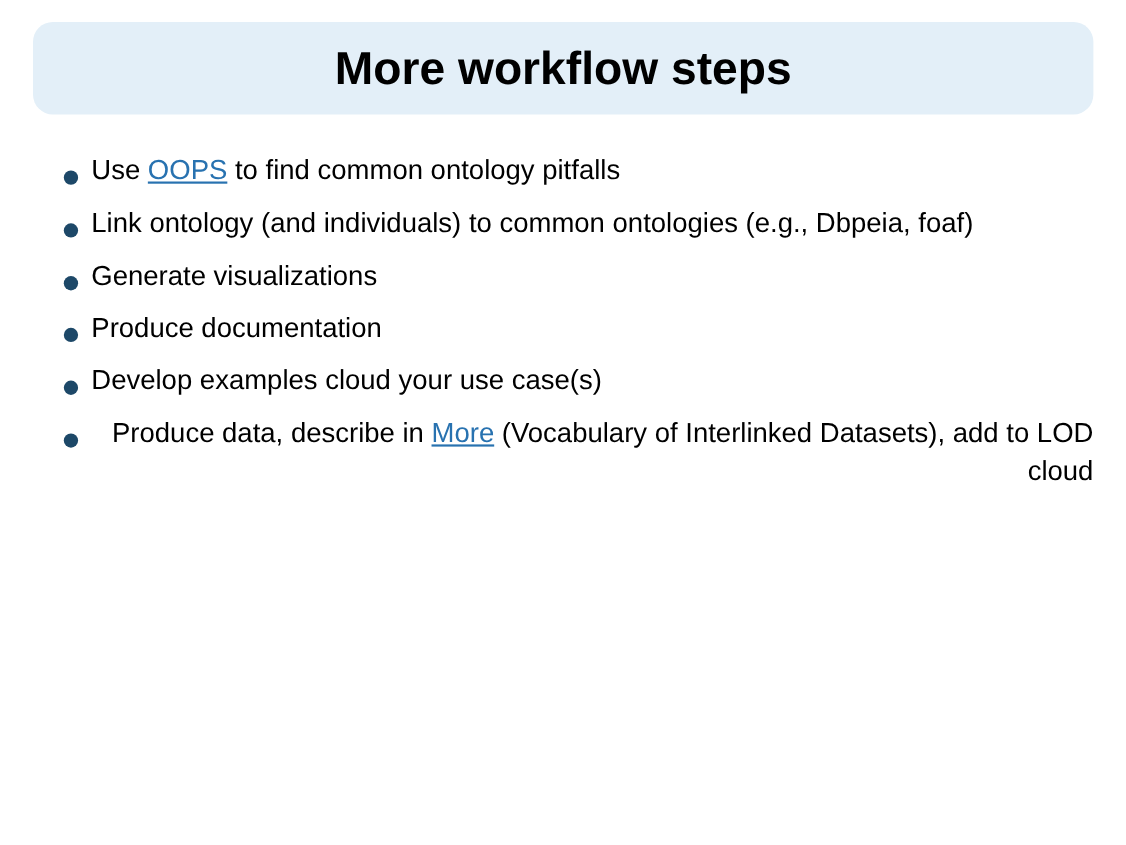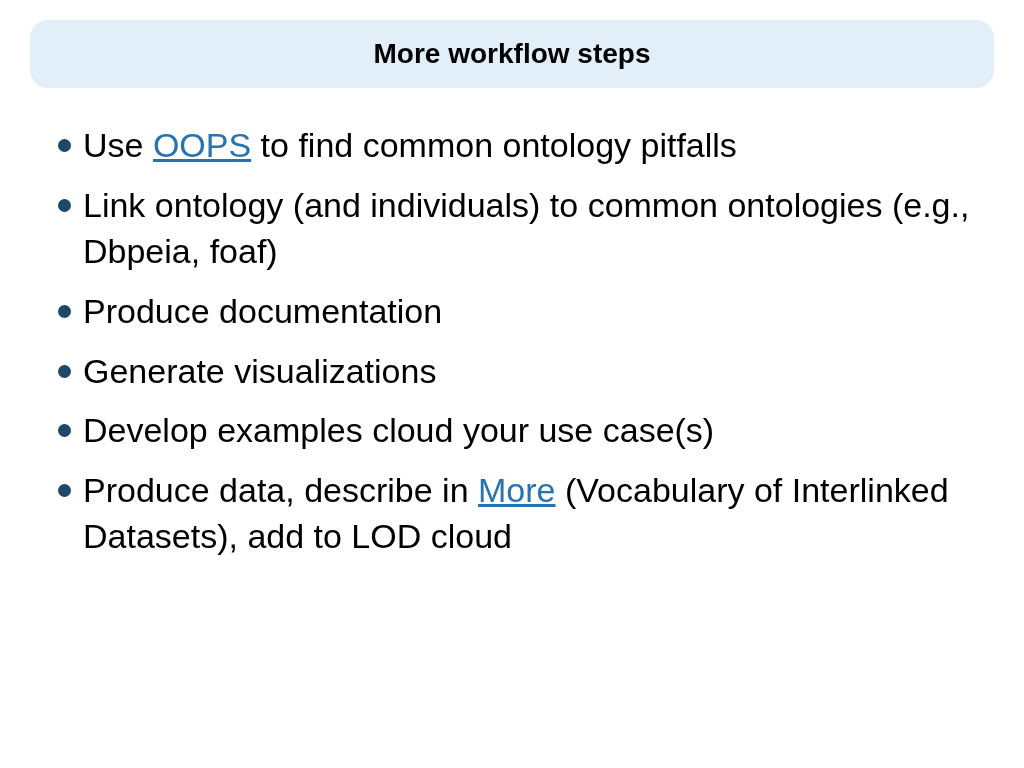--- a/index.html
+++ b/index.html
@@ -16,21 +16,21 @@
       overflow: hidden;
     }
     .title-bar {
       background: #e3eff8;
       border-radius: 18px;
       padding: 18px 40px;
       text-align: center;
       margin-bottom: 35px;
     }
     .title {
-      font-size: 28px;
+      font-size: 42px;
       font-weight: bold;
       color: #000000;
     }
     .content {
       padding-left: 28px;
     }
     .bullet-item {
       display: flex;
       align-items: flex-start;
       margin-bottom: 14px;
@@ -39,22 +39,23 @@
     .bullet-dot {
       width: 13px;
       height: 13px;
       background: #1d4868;
       border-radius: 50%;
       flex-shrink: 0;
       margin-top: 16px;
       margin-right: 12px;
     }
     .bullet-text {
-      font-size: 34px;
+      font-size: 25px;
       color: #000000;
+      text-align: right;
     }
     .link {
       color: #2872b0;
       text-decoration: underline;
       text-decoration-color: #2872b0;
     }
   </style>
 </head>
 <body>
 
@@ -71,26 +72,26 @@
     </div>
   </div>
 
   <div class="bullet-item">
     <div class="bullet-dot"></div>
     <div class="bullet-text">Link ontology (and individuals) to common ontologies (e.g., Dbpeia, foaf)</div>
   </div>
 
   <div class="bullet-item">
     <div class="bullet-dot"></div>
-    <div class="bullet-text">Produce documentation</div>
+    <div class="bullet-text">Generate visualizations</div>
   </div>
 
   <div class="bullet-item">
     <div class="bullet-dot"></div>
-    <div class="bullet-text">Generate visualizations</div>
+    <div class="bullet-text">Produce documentation</div>
   </div>
 
   <div class="bullet-item">
     <div class="bullet-dot"></div>
     <div class="bullet-text">Develop examples cloud your use case(s)</div>
   </div>
 
   <div class="bullet-item">
     <div class="bullet-dot"></div>
     <div class="bullet-text">

